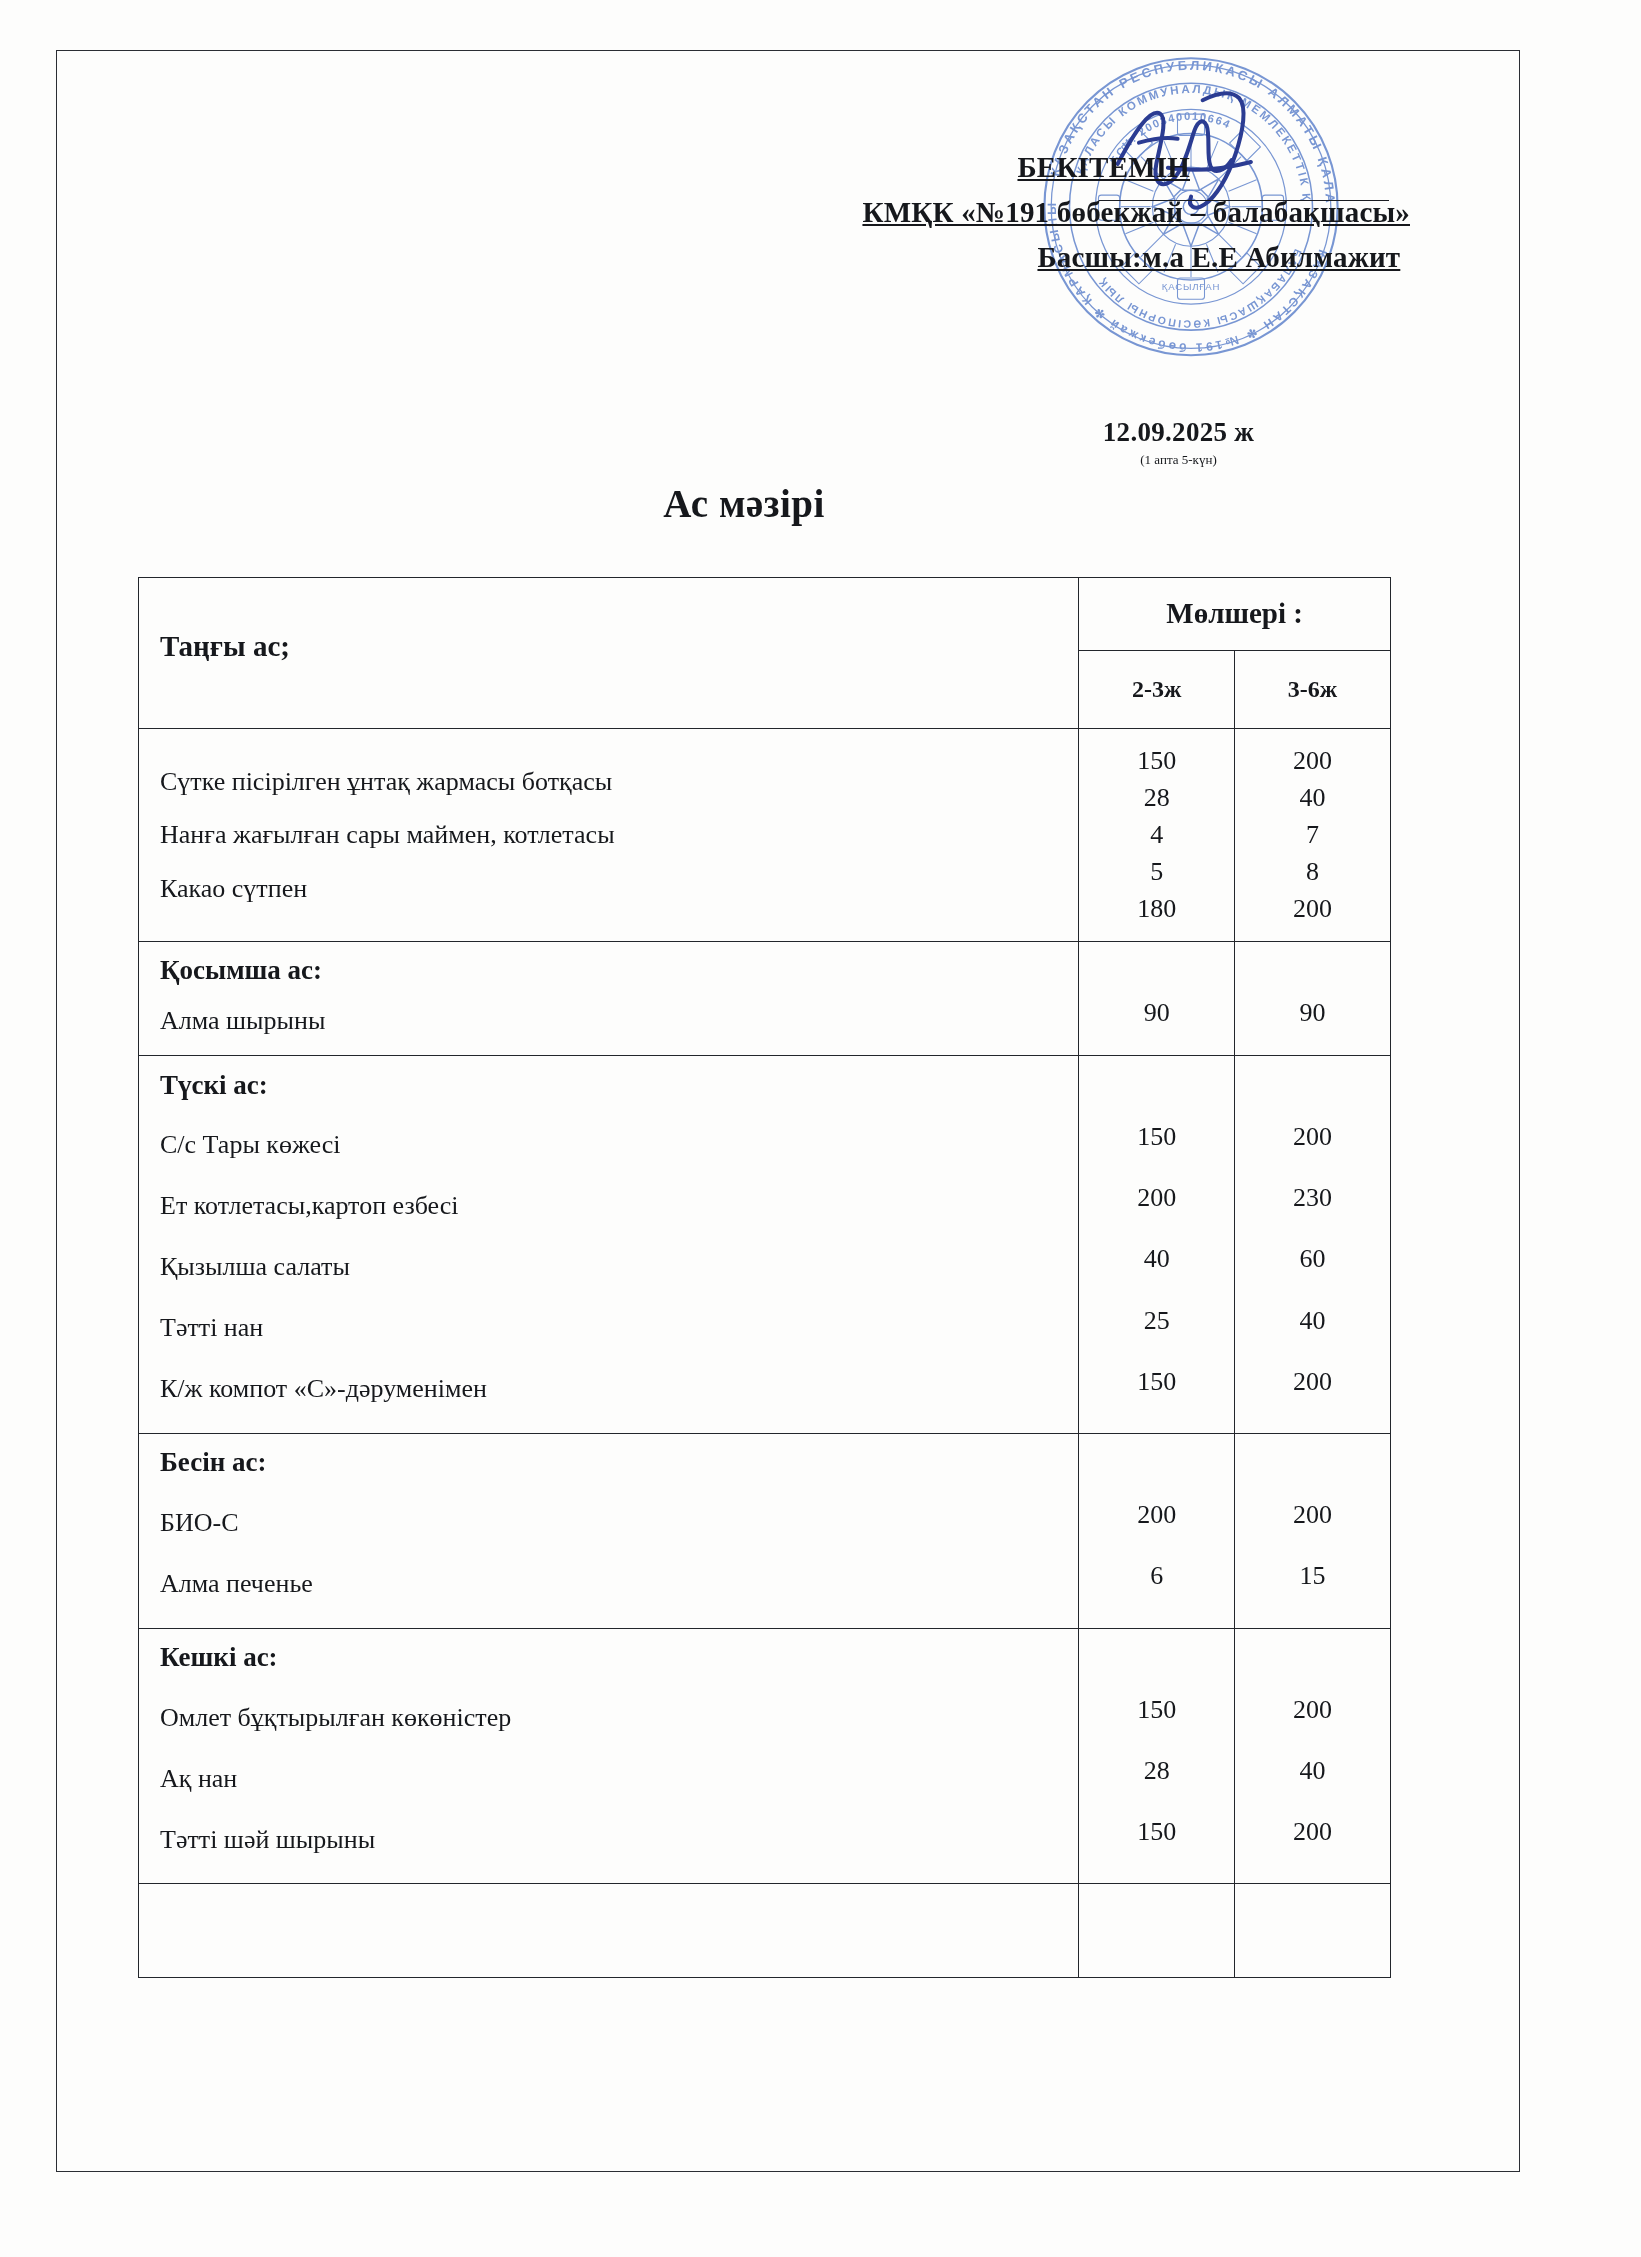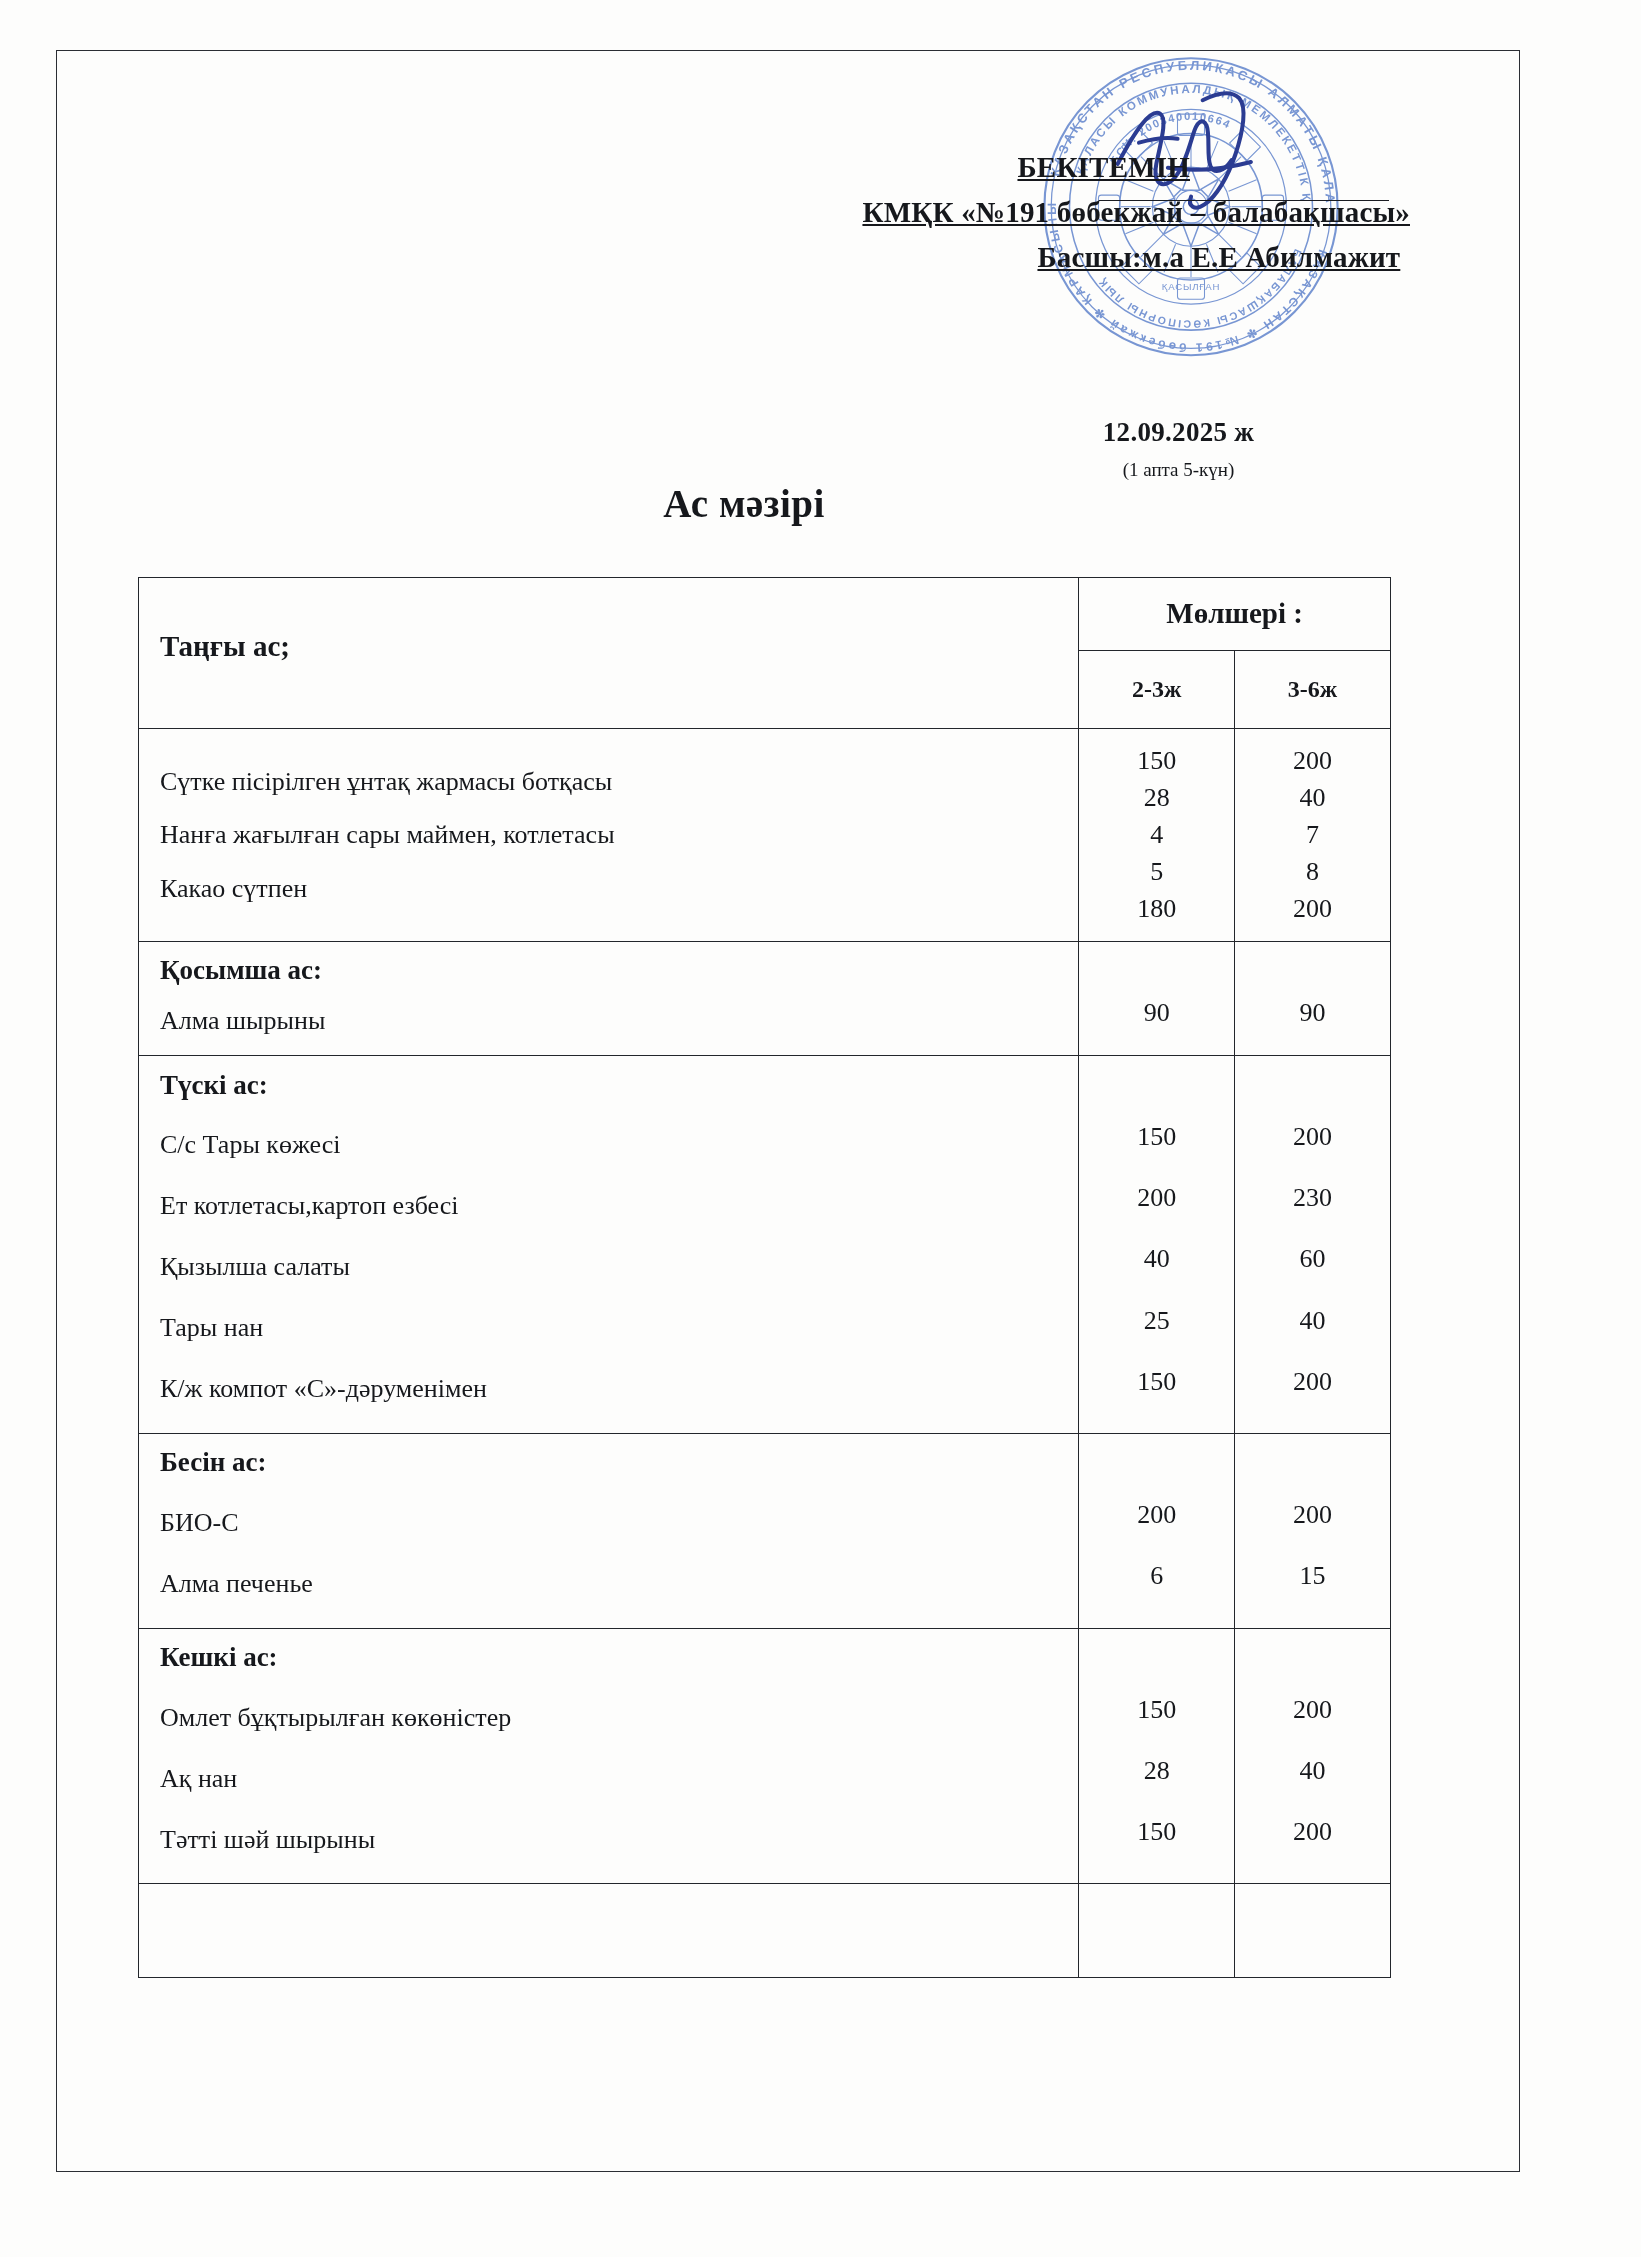--- a/index.html
+++ b/index.html
@@ -64,22 +64,22 @@
     top: 417px;
     width: 425px;
     text-align: center;
   }
   #date-main {
     font-weight: bold;
     font-size: 27px;
     letter-spacing: 0.3px;
   }
   #date-sub {
-    font-size: 19px;
-    margin-top: 11px;
+    font-size: 13px;
+    margin-top: 4px;
   }
 
   
   #doc-title {
     position: absolute;
     left: 541px;
     top: 481px;
     width: 406px;
     text-align: center;
     font-size: 39px;
@@ -350,21 +350,21 @@
             <span class="blank-head">&nbsp;</span>
             <span class="val-line">90</span>
           </td>
         </tr>
         <tr>
           <td class="sec-dishes normal">
             <span class="sec-title">Түскі ас:</span>
             <span class="dish-line">С/с Тары көжесі</span>
             <span class="dish-line">Ет котлетасы,картоп езбесі</span>
             <span class="dish-line">Қызылша  салаты</span>
-            <span class="dish-line">Тары нан</span>
+            <span class="dish-line">Тәтті нан</span>
             <span class="dish-line">К/ж компот  «С»-дәруменімен</span>
           </td>
           <td class="sec-values normal">
             <span class="blank-head">&nbsp;</span>
             <span class="val-line">150</span>
             <span class="val-line">200</span>
             <span class="val-line">40</span>
             <span class="val-line">25</span>
             <span class="val-line">150</span>
           </td>

